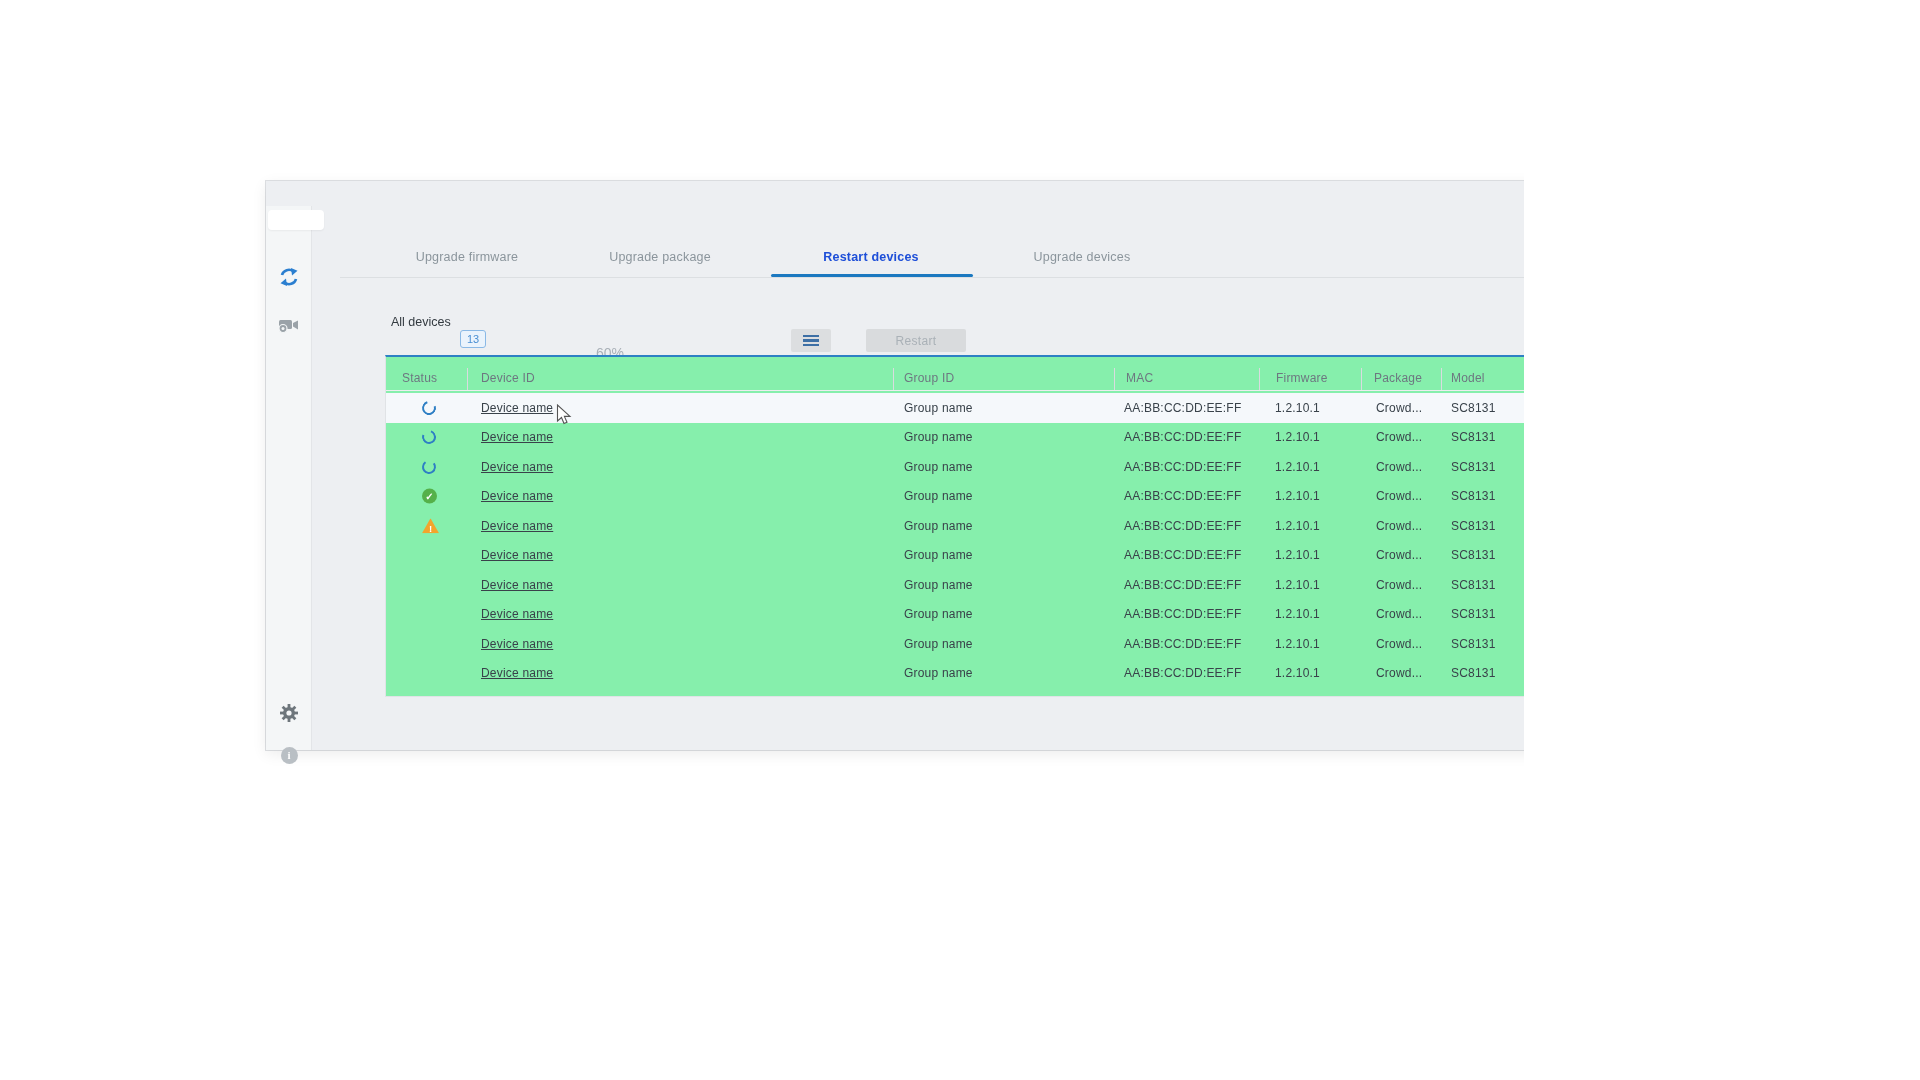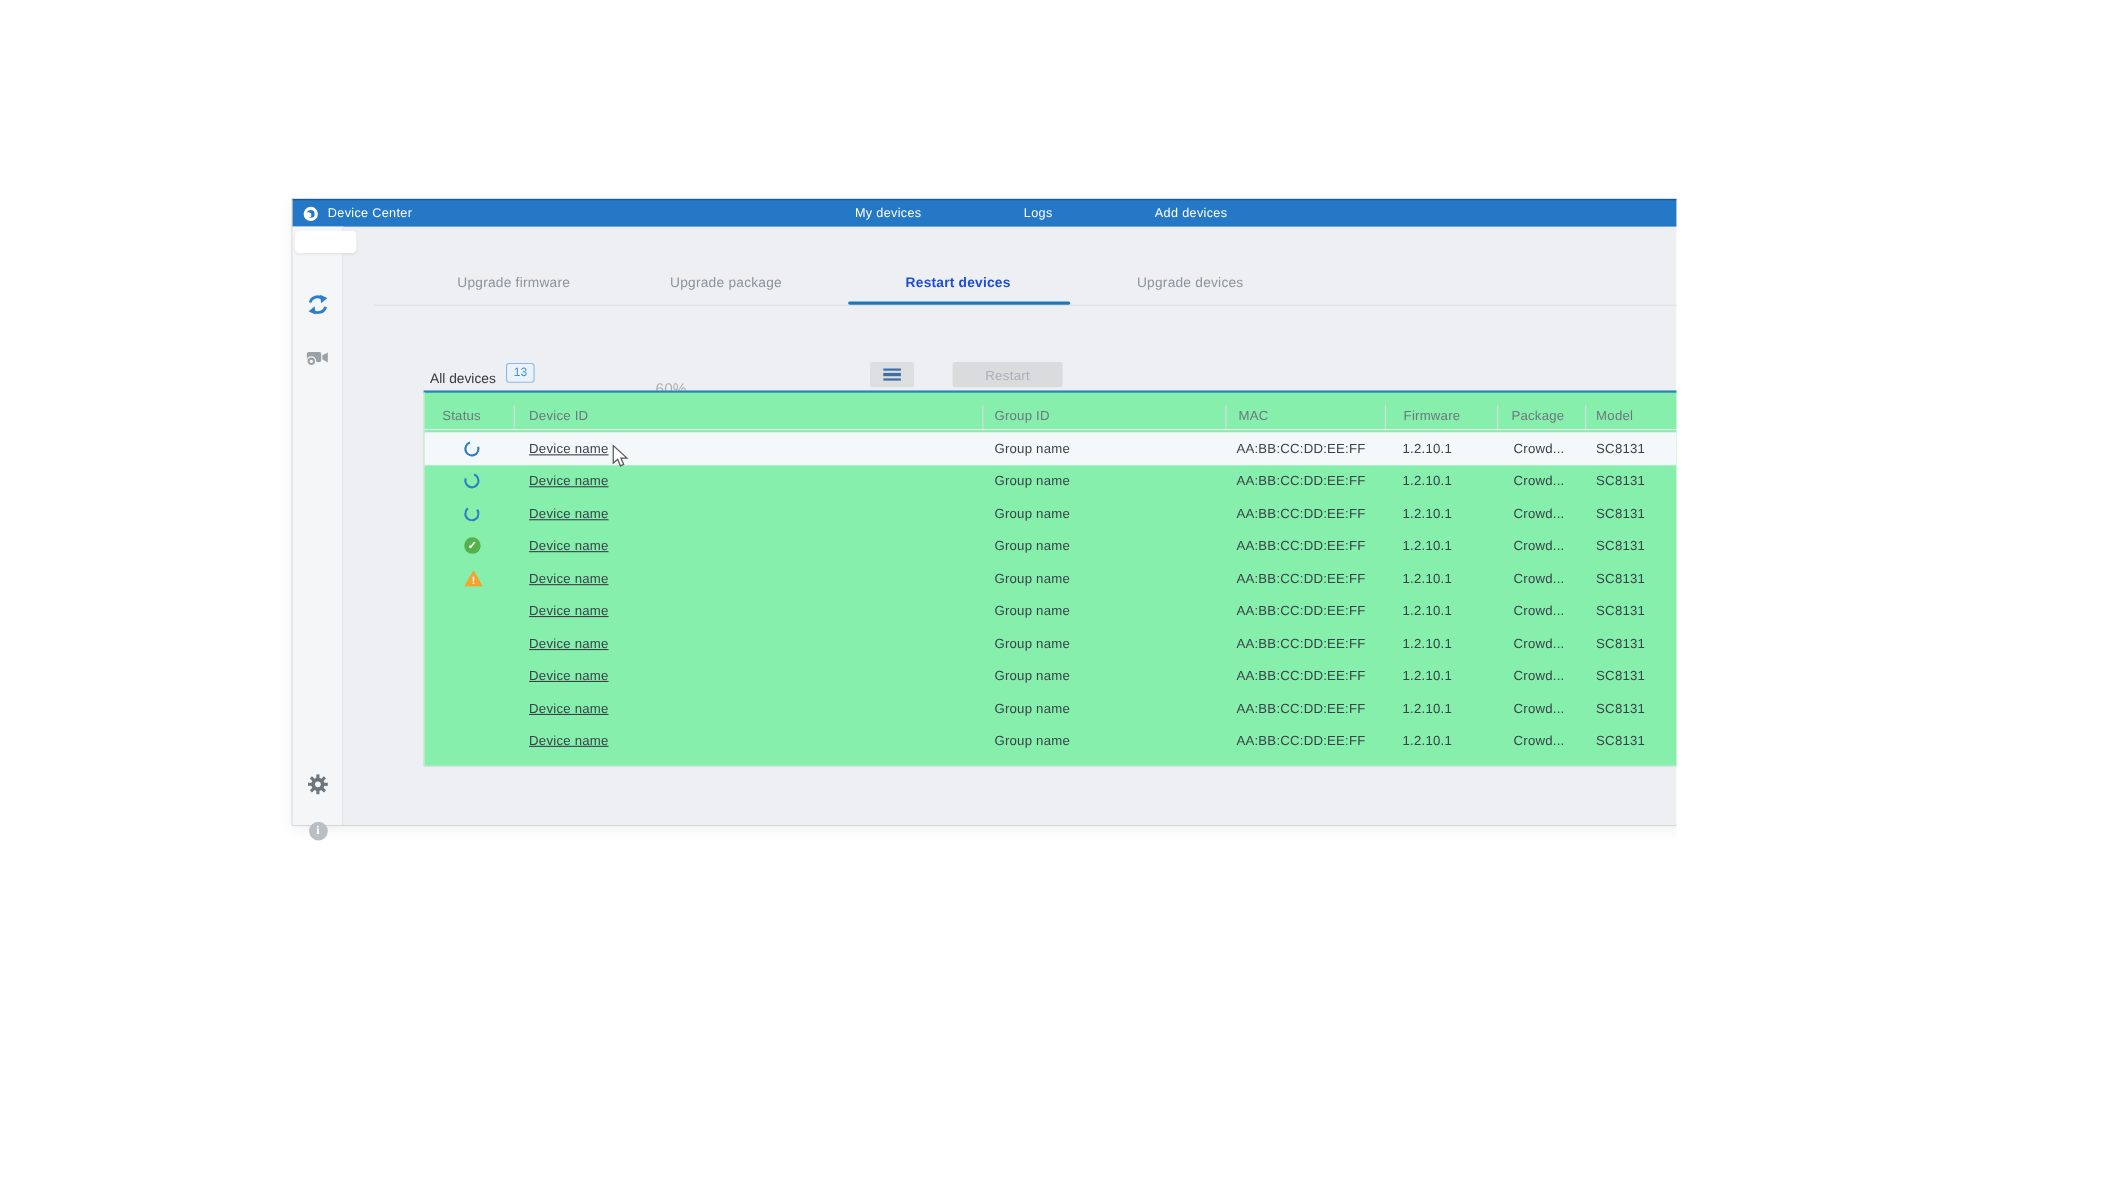--- a/index.html
+++ b/index.html
@@ -48,21 +48,21 @@
               font-size:11px;font-weight:bold;font-family:"Liberation Serif",serif;}
 
   
   .tab{position:absolute;top:69px;transform:translateX(-50%);font-size:12.5px;color:#8b959c;
        letter-spacing:.2px;white-space:nowrap;cursor:default;}
   .tab.active{color:#1d4ed8;font-weight:bold;}
   .tab-underline{position:absolute;left:505px;top:93px;width:202px;height:3px;background:#1b78c0;border-radius:2px;}
   .tabs-divider{position:absolute;left:74px;right:30px;top:96px;height:1px;background:#dcdfe2;}
 
   
-  .all-devices{position:absolute;left:125px;top:156px;font-size:12.5px;color:#333a40;}
+  .all-devices{position:absolute;left:125px;top:134px;font-size:12.5px;color:#333a40;}
   .count-badge{position:absolute;left:194px;top:149px;padding:2px 6px;border:1px solid #8ab9e6;
                background:#eaf3fc;color:#4a8fd2;font-size:11px;border-radius:3px;line-height:12px;}
   .menu-btn{position:absolute;left:525px;top:148px;width:40px;height:23px;background:#dcdee0;
             border-radius:2px;display:flex;flex-direction:column;align-items:center;justify-content:center;gap:2.5px;}
   .menu-btn span{width:16px;height:2.2px;background:#3d6fa5;display:block;}
   .restart-btn{position:absolute;left:600px;top:148px;width:100px;height:23px;background:#d9dbdd;
                border:none;border-radius:2px;color:#aab1b7;font-size:12px;font-family:inherit;letter-spacing:.3px;}
   .overlay-pct{position:absolute;left:330px;top:164px;font-size:14px;color:#7c8791;opacity:.6;z-index:1;}
 
   
@@ -109,42 +109,20 @@
     <g>
       <path d="M114,9 C90,7 80,21 88,39 L95,52 L101,33 C97,23 103,14 114,9 Z" fill="#ffffff"></path>
       <rect x="88" y="44" width="12" height="12" rx="1.5" fill="#ffffff"></rect>
       <circle cx="94" cy="50" r="3" fill="none" stroke="#1e7ac8" stroke-width="2"></circle>
       <text x="116" y="54" font-family="Liberation Sans, sans-serif" font-size="27" font-weight="bold" fill="#ffffff">VIVOTEK</text>
     </g>
   </svg>
 
   <div class="window">
 
-    <div class="titlebar">
-      <div class="tb-left">
-        <span class="app-logo"></span>
-        <span class="tb-title">Device Center</span>
-      </div>
-      <div class="tb-nav">
-        <span class="nav-item">My devices</span>
-        <span class="nav-item">Logs</span>
-        <span class="nav-item">Add devices</span>
-      </div>
-      <div class="tb-controls">
-        <span class="tb-btn">
-            <i class="glyph-min"></i>
-          </span>
-        <span class="tb-btn">
-            <i class="glyph-max"></i>
-          </span>
-        <span class="tb-btn">
-            <i class="glyph-close"></i>
-          </span>
-      </div>
-    </div>
 
     <div class="sidebar">
       <span class="sb-artifact"></span>
 
       <span class="sb-item sb-sync">
         <svg width="22" height="20" viewBox="0 0 22 20">
           <path d="M4,8 A7,6.5 0 0 1 15.5,4.5" stroke="#2b7fd0" stroke-width="2.6" fill="none"></path>
           <polygon points="13,1 19.5,3.8 14,8.6" fill="#2b7fd0"></polygon>
           <path d="M18,12 A7,6.5 0 0 1 6.5,15.5" stroke="#2b7fd0" stroke-width="2.6" fill="none"></path>
           <polygon points="9,19 2.5,16.2 8,11.4" fill="#2b7fd0"></polygon>

